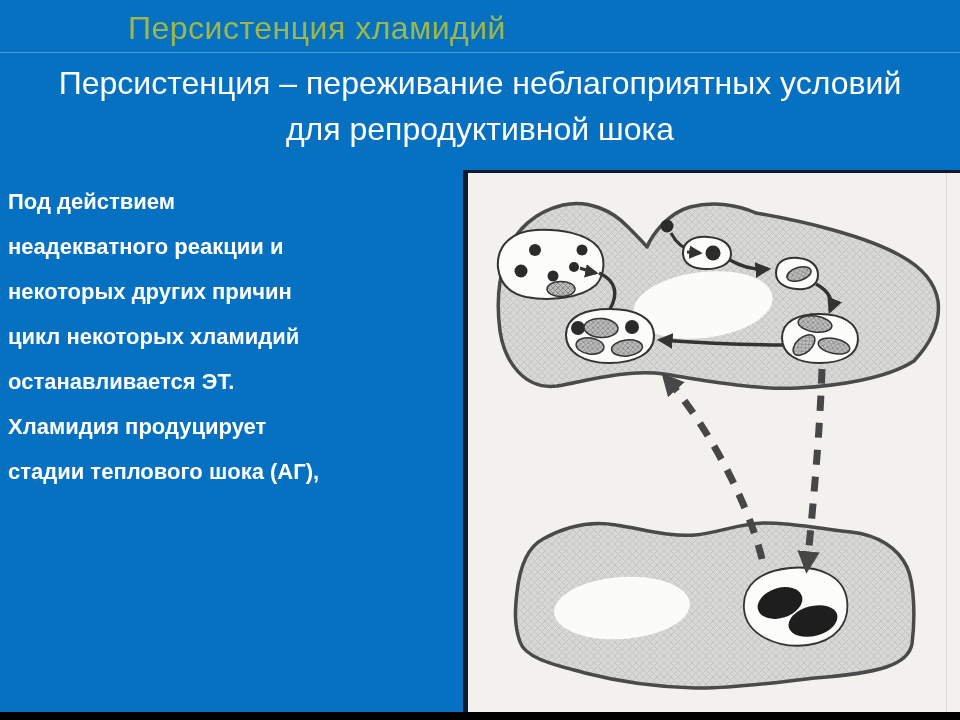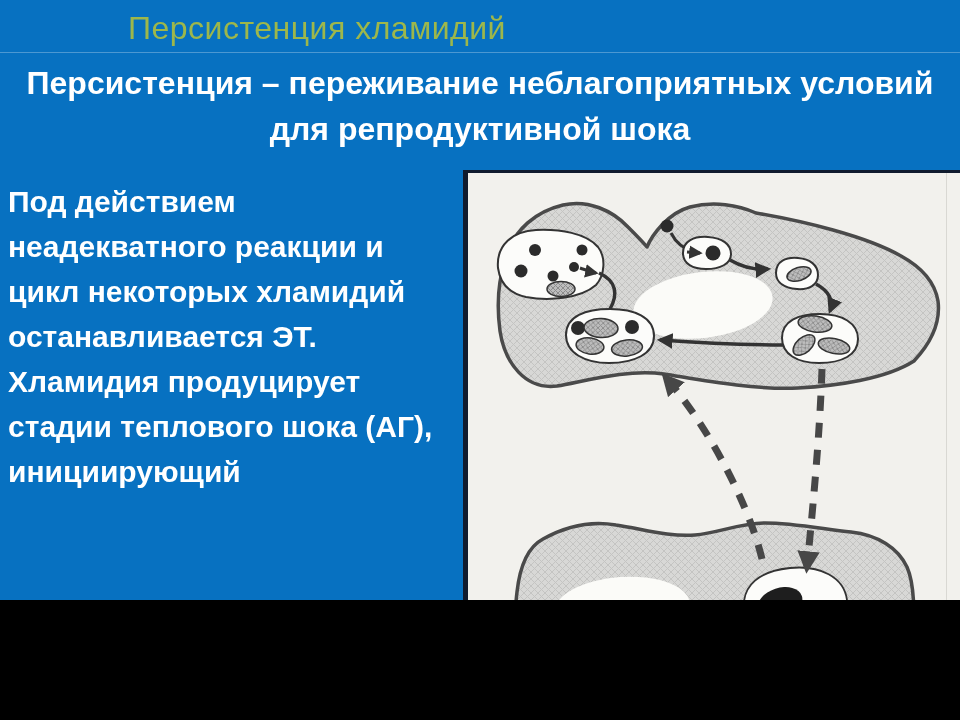--- a/index.html
+++ b/index.html
@@ -1,39 +1,39 @@
 <!DOCTYPE html>
 <html style="--background: #0771C1; --title-green: #9DB74B; --text-white: #FFFFFF; --figure-bg: #F2F1ED; --figure-border: #101B2E; --cell-fill: #D8D8D6; --cell-stroke: #4A4A4A; --ink: #333333; --dashed: #474747; --rb-fill: #BDBDBD; --eb-fill: #2B2B2B; --nucleus: #FBFBF8; --inclusion: #FCFCFA;"><head>
 <meta charset="utf-8">
 <style>
   html,body { margin:0; padding:0; background:#000; }
   .slide {
-    position:relative; width:960px; height:600px; overflow:hidden;
+    position:relative; width:960px; height:712px; overflow:hidden;
     background: var(--background, #0771C1);
     font-family: "Liberation Sans", sans-serif;
   }
   .title {
     position:absolute; left:128px; top:10px;
     font-size:32px; font-weight:normal; letter-spacing:0.5px;
     color: var(--title-green, #9DB74B);
     white-space:nowrap;
   }
   .divider {
     position:absolute; left:0; top:52px; width:960px; height:1px;
     background: rgba(255,255,255,0.28);
   }
   .subtitle {
     position:absolute; left:0; top:60px; width:960px;
     text-align:center; color: var(--text-white,#fff);
-    font-weight:bold; font-size:32px; line-height:46px;
+    font-weight:normal; font-size:32px; line-height:46px;
   }
   .body {
     position:absolute; left:8px; top:179px; width:462px;
     color: var(--text-white,#fff); font-weight:bold;
-    font-size:30px; line-height:45px;
+    font-size:22px; line-height:45px;
   }
   .figure {
     position:absolute; left:463px; top:170px; width:497px; height:550px;
     box-sizing:border-box;
     background: var(--figure-bg,#F2F1ED);
     border-left:5px solid var(--figure-border,#101B2E);
     border-top:3px solid var(--figure-border,#101B2E);
   }
   .figure .edge-line {
     position:absolute; right:13px; top:0; bottom:0; width:1px;
@@ -51,25 +51,25 @@
   <div class="divider"></div>
 
   <div class="subtitle">
     <div>Персистенция – переживание неблагоприятных условий</div>
     <div>для репродуктивной шока</div>
   </div>
 
   <div class="body">
     <div>Под действием</div>
     <div>неадекватного реакции и</div>
+    <div>некоторых других причин</div>
     <div>цикл некоторых хламидий</div>
     <div>останавливается ЭТ.</div>
     <div>Хламидия продуцирует</div>
     <div>стадии теплового шока (АГ),</div>
-    <div>инициирующий</div>
   </div>
 
   <figure class="figure" style="margin:0">
     <svg width="492" height="547" viewBox="0 0 492 547">
       <defs>
         <pattern id="crosshatch" width="7" height="7" patternUnits="userSpaceOnUse">
           <rect width="7" height="7" fill="#D8D8D6"></rect>
           <path d="M0,0 L7,7 M7,0 L0,7" stroke="#c4c4c2" stroke-width="1"></path>
         </pattern>
         <pattern id="rbhatch" width="5" height="5" patternUnits="userSpaceOnUse">

